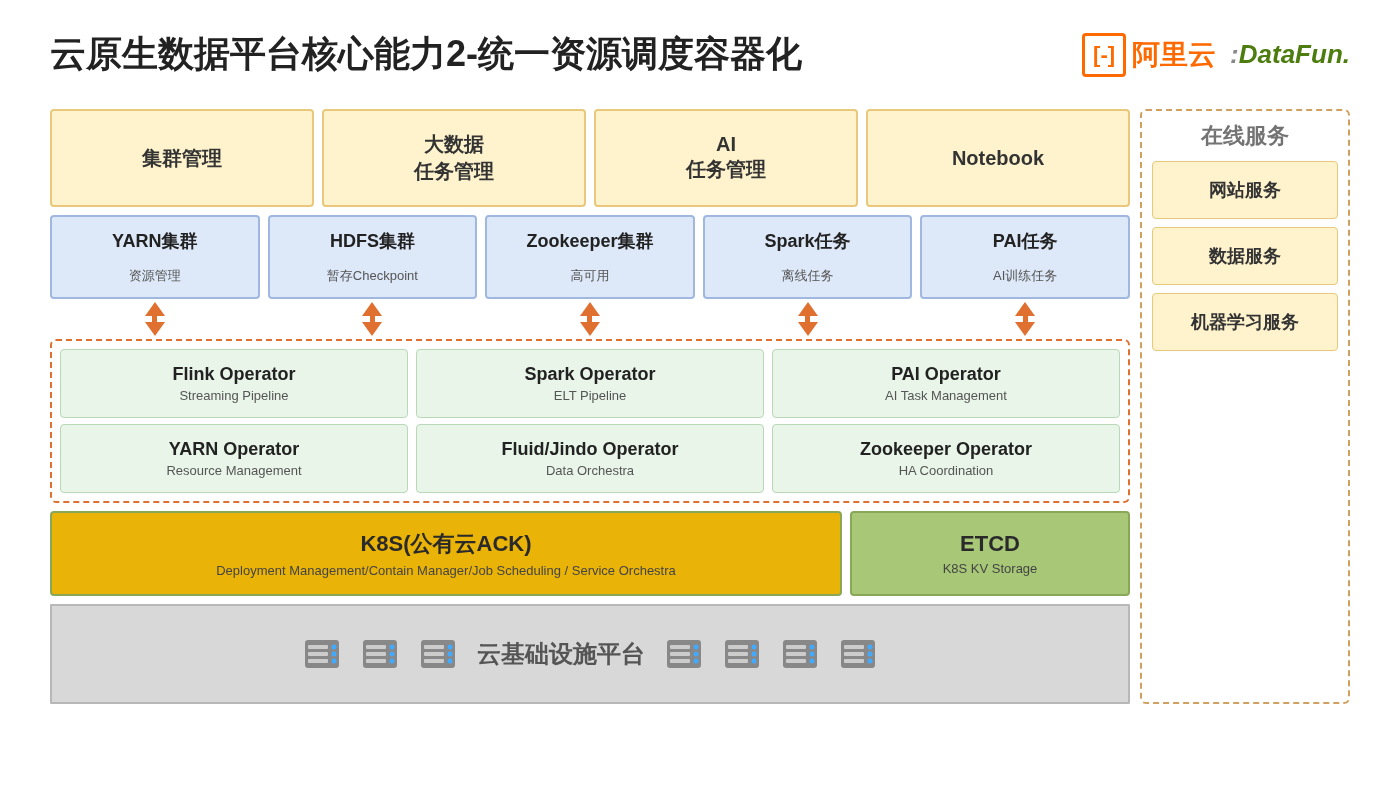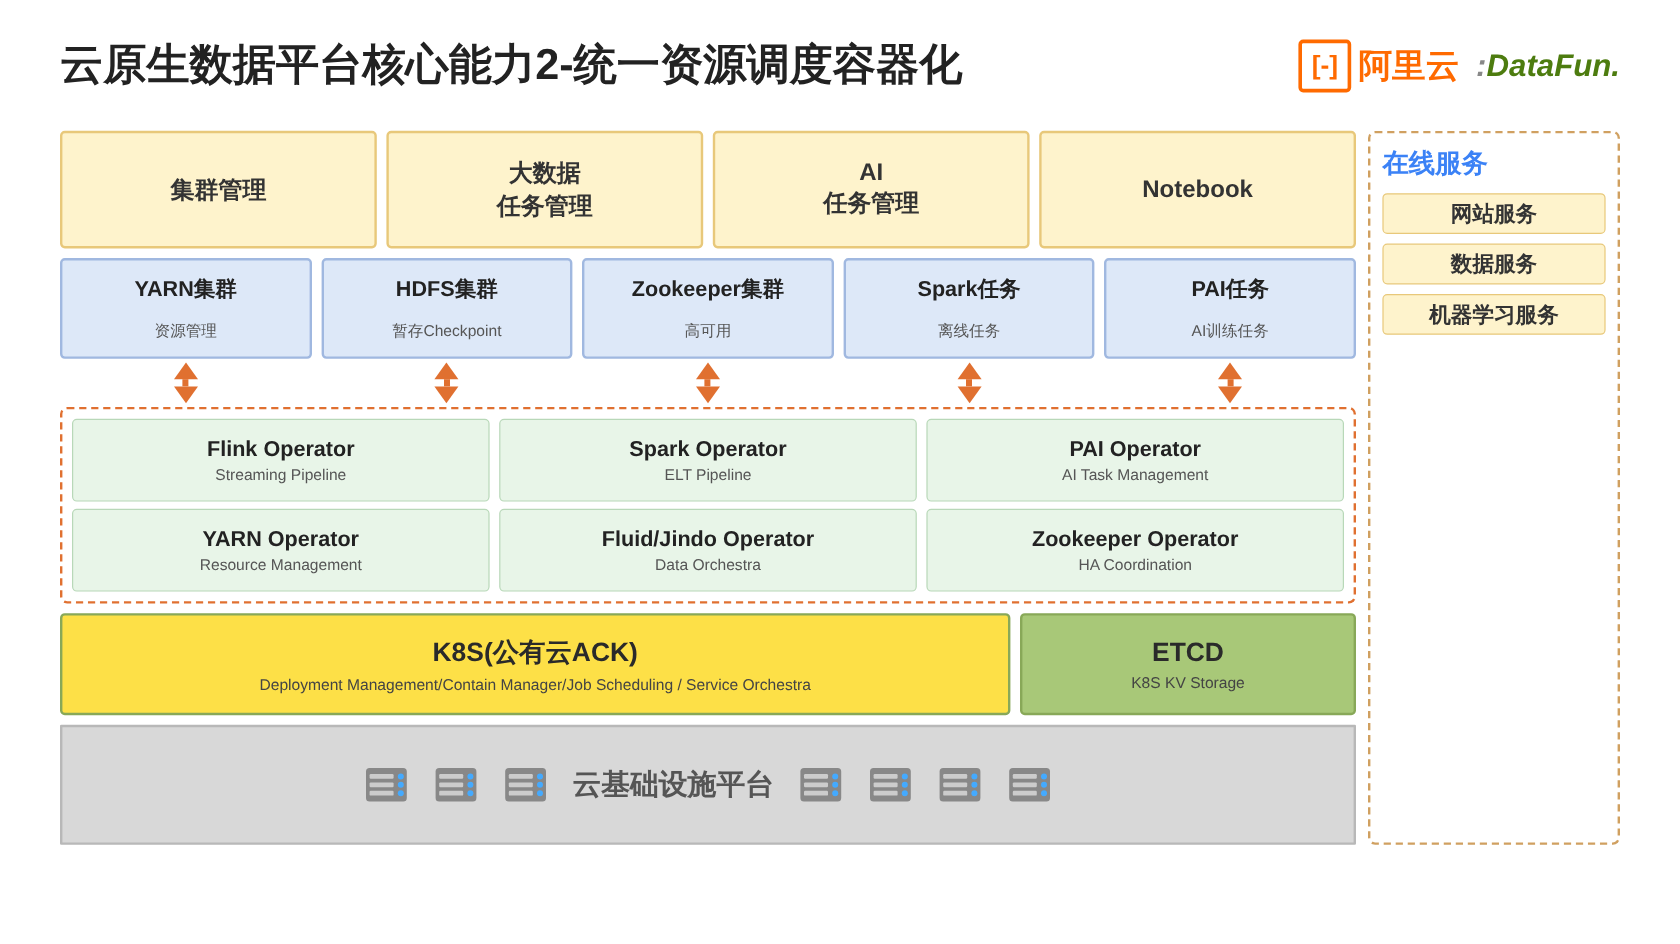--- a/index.html
+++ b/index.html
@@ -81,33 +81,33 @@
       width: 210px;
       margin-left: 10px;
       border: 2px dashed #d0a060;
       border-radius: 6px;
       padding: 10px;
       background: #fff;
     }
     .right-panel-title {
       font-size: 22px;
       font-weight: bold;
-      color: #3b82f6;
-      text-align: left;
+      color: #737373;
+      text-align: center;
       margin-bottom: 10px;
     }
     .online-service-box {
       background: #fef3cc;
       border: 1.5px solid #e8c87a;
       border-radius: 4px;
       text-align: center;
       font-size: 18px;
       font-weight: bold;
       color: #333;
-      padding: 4px 8px;
+      padding: 16px 8px;
       margin-bottom: 8px;
     }
 
     
     .top-row {
       display: flex;
       gap: 8px;
       margin-bottom: 8px;
     }
     .top-box {
@@ -219,21 +219,21 @@
       margin-top: 3px;
     }
 
     
     .k8s-row {
       display: flex;
       gap: 8px;
       margin-bottom: 8px;
     }
     .k8s-box {
-      background: #fde047;
+      background: #eab308;
       border: 2px solid #88a858;
       border-radius: 4px;
       text-align: left;
       padding: 16px 10px;
       display: flex;
       flex-direction: column;
       align-items: center;
       justify-content: center;
     }
     .k8s-main {

